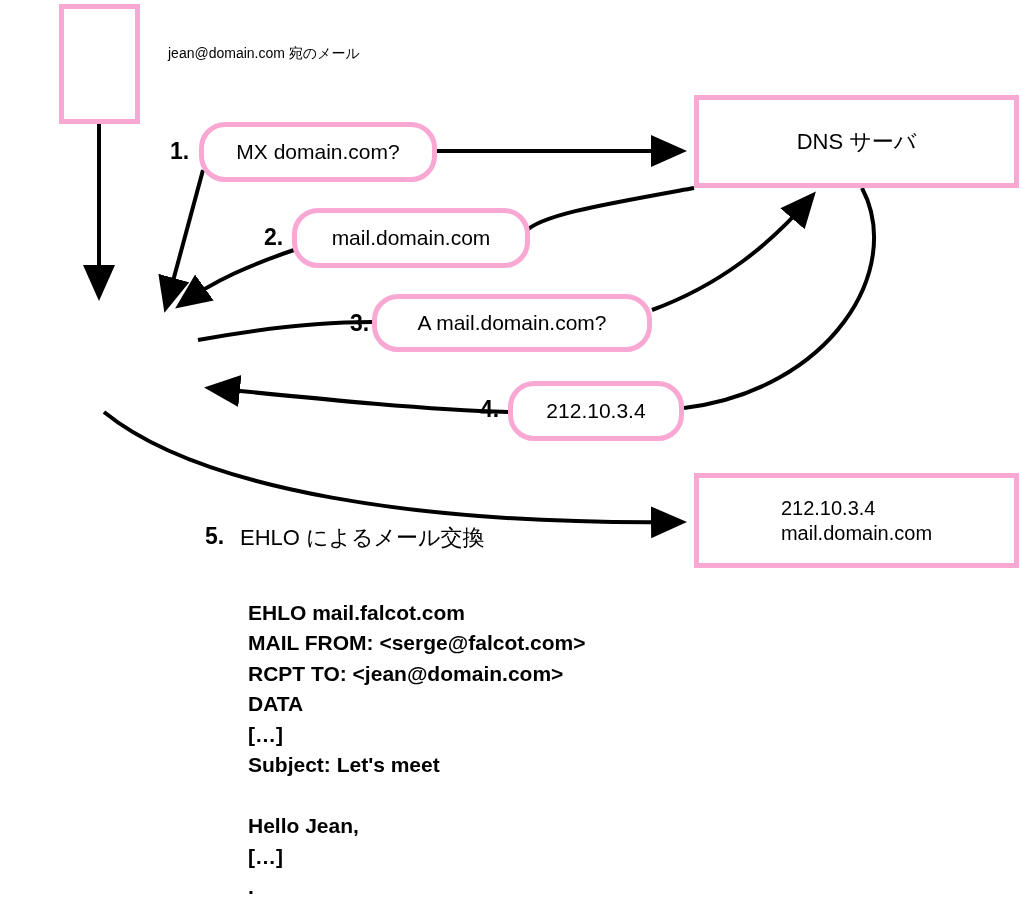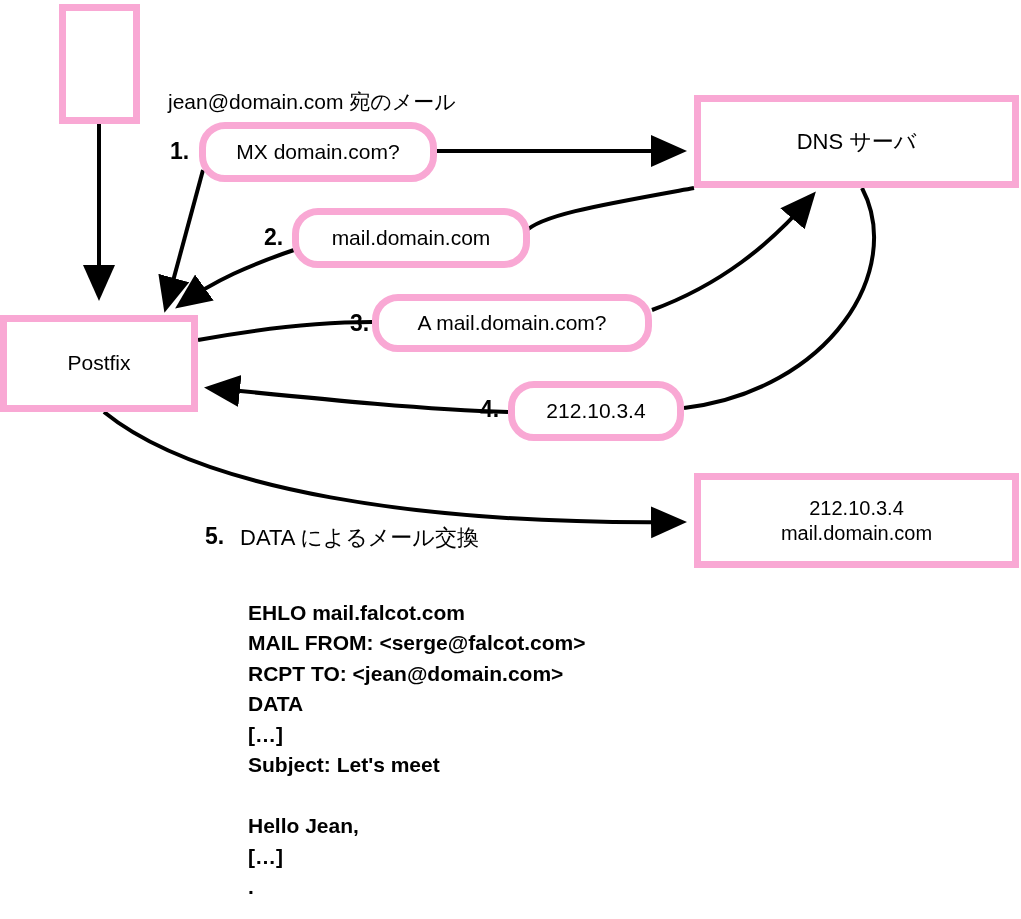--- a/index.html
+++ b/index.html
@@ -21,26 +21,26 @@
   #wires {
     position: absolute;
     left: 0;
     top: 0;
     width: 1021px;
     height: 919px;
   }
   .node {
     position: absolute;
     box-sizing: border-box;
-    border: 7px solid #f9a8d4;
+    border: 5px solid #f9a8d4;
     background: #ffffff;
     display: flex;
     align-items: center;
     justify-content: center;
-    text-align: center;
+    text-align: left;
     line-height: 1.25;
     white-space: pre-line;
   }
   .rect { border-radius: 0; }
   .pill { border-radius: 26px; }
   .label {
     position: absolute;
     white-space: pre;
   }
   .step-num {
@@ -80,23 +80,20 @@
     <path d="M862,188 C905,270 830,390 684,408" fill="none" stroke="#000000" stroke-width="4"></path>
     <path d="M508,412 C430,410 330,400 210,388" fill="none" stroke="#000000" stroke-width="4" marker-end="url(#arrow)"></path>
 
     <path d="M104,412 C200,490 420,525 681,522" fill="none" stroke="#000000" stroke-width="4" marker-end="url(#arrow)"></path>
   </svg>
 
   <div class="node rect" style="left:59px; top:4px; width:81px; height:120px;">
     <span></span>
   </div>
 
-  <div class="node rect" style="left:0px; top:315px; width:198px; height:97px; font-size:21px;">
-    <span>Postfix</span>
-  </div>
 
   <div class="node rect" style="left:694px; top:95px; width:325px; height:93px; font-size:22px;">
     <span>DNS サーバ</span>
   </div>
 
   <div class="node rect" style="left:694px; top:473px; width:325px; height:95px; font-size:20px;">
     <span>212.10.3.4
 mail.domain.com</span>
   </div>
 
@@ -113,24 +110,24 @@
   <div class="node pill" style="left:372px; top:294px; width:280px; height:58px; font-size:21px;">
     <span>A mail.domain.com?</span>
   </div>
   <div class="step-num" style="left:350px; top:310px; font-size:23px;">3.</div>
 
   <div class="node pill" style="left:508px; top:381px; width:176px; height:60px; font-size:21px;">
     <span>212.10.3.4</span>
   </div>
   <div class="step-num" style="left:480px; top:396px; font-size:23px;">4.</div>
 
-  <div class="label" style="left:168px; top:45px; font-size:21px;margin-top:43px;">jean@domain.com 宛のメール</div>
+  <div class="label" style="left:168px; top:45px; font-size:14px;">jean@domain.com 宛のメール</div>
 
   <div class="step-num" style="left:205px; top:523px; font-size:23px;">5.</div>
-  <div class="label" style="left:240px; top:523px; font-size:22px;">DATA によるメール交換</div>
+  <div class="label" style="left:240px; top:523px; font-size:22px;">EHLO によるメール交換</div>
 
   <div class="codeblock" style="left:248px; top:598px; font-size:21px;font-weight:bold;">EHLO mail.falcot.com
 MAIL FROM: &lt;serge@falcot.com&gt;
 RCPT TO: &lt;jean@domain.com&gt;
 DATA
 […]
 Subject: Let's meet
 
 Hello Jean,
 […]

